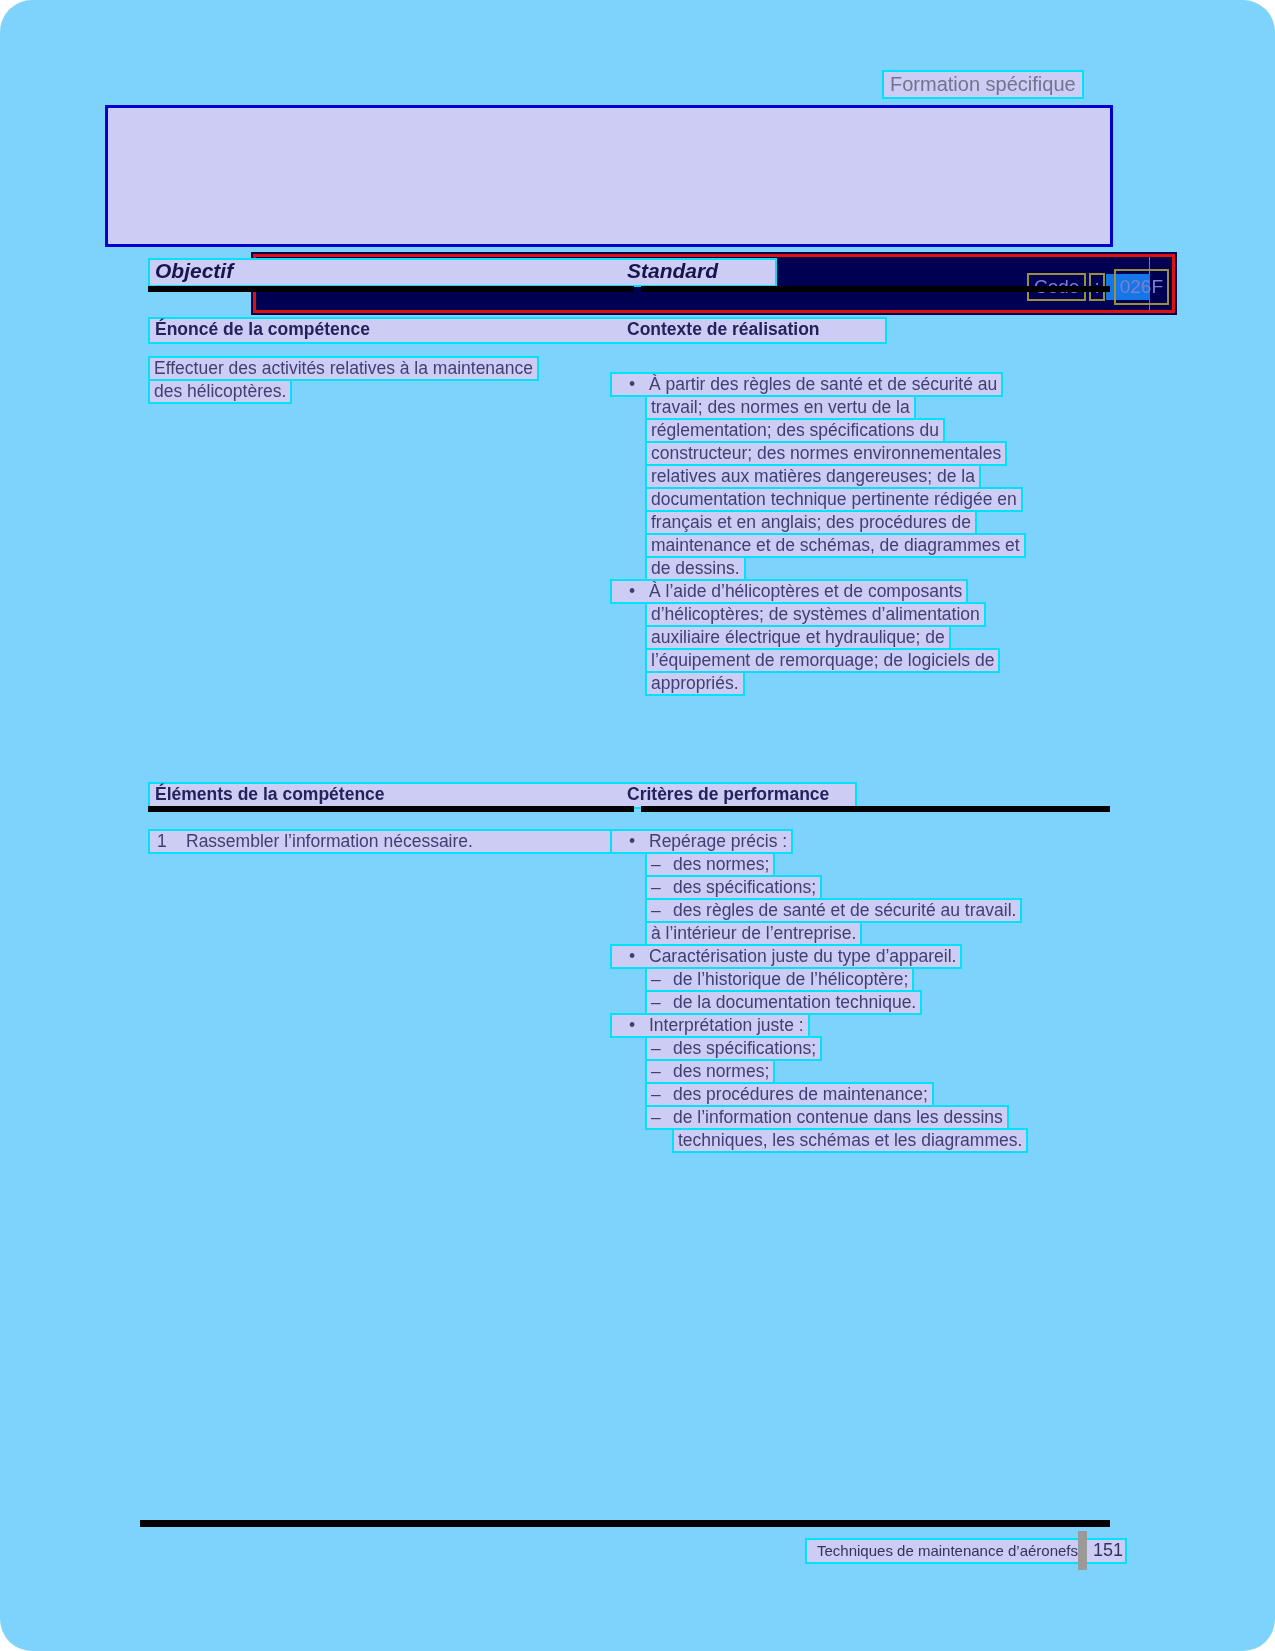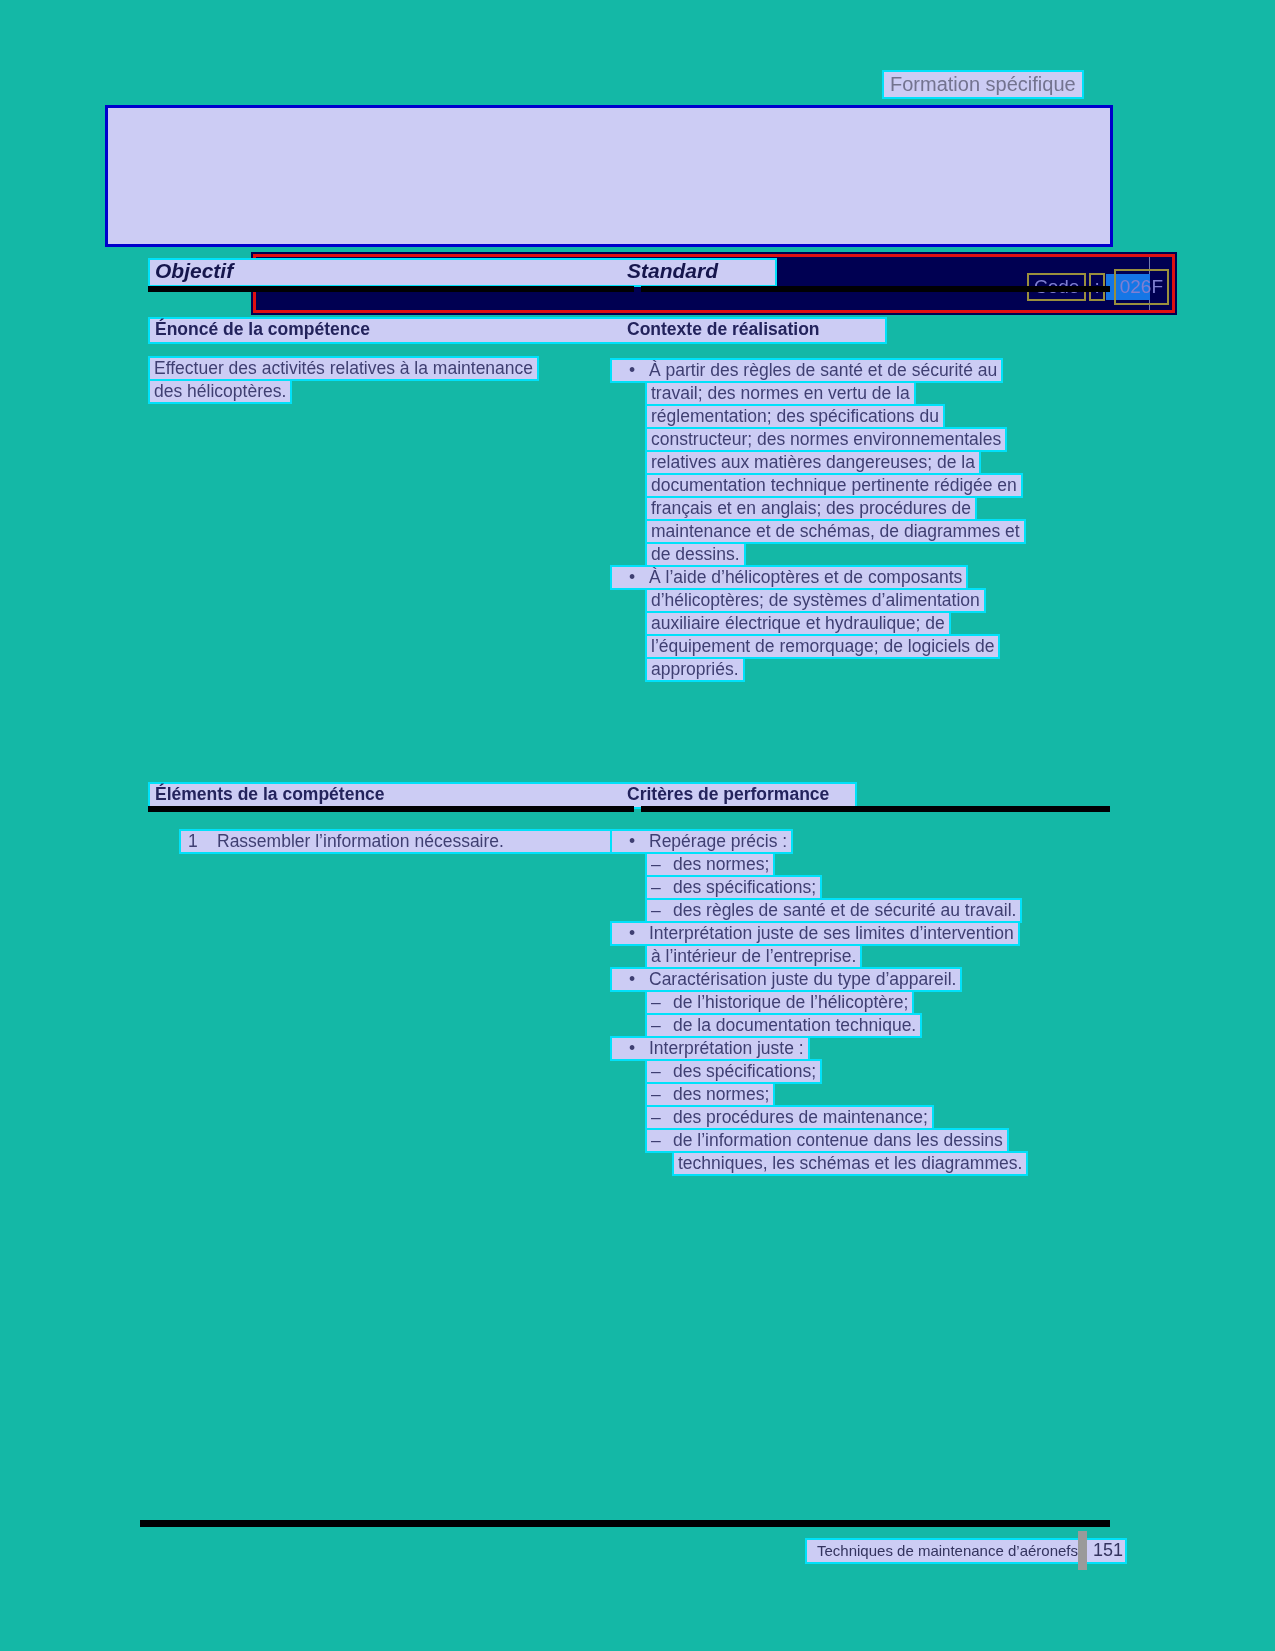--- a/index.html
+++ b/index.html
@@ -1,19 +1,20 @@
 <!DOCTYPE html>
 <html><head>
 <meta charset="utf-8">
 <style>
   html,body { margin:0; padding:0; background:#ffffff; }
   .page {
-    position:relative; width:1275px; height:1651px; background:#14b8a6;
+    position:relative; width:1275px; height:1651px; background:#7dd3fc;
     font-family:"Liberation Sans", sans-serif; font-size:17.5px; color:#3f3f72;
     overflow:hidden;
+    border-radius:32px;
   }
   .hl { background:#ccccf4; border:2px solid #00e1fa; color:#3f3f72; }
 
   
   .corner { position:absolute; left:882px; top:70px; font-size:20px; color:#73738f;
             padding:1px 6px; }
 
   
   .outer-box { position:absolute; left:105px; top:105px; width:1002px; height:136px;
                background:#ccccf4; border:3px solid #0000cc; }
@@ -48,21 +49,21 @@
   .col { position:absolute; }
   .line { height:23px; line-height:20px; white-space:nowrap; }
   .line .hl { display:inline-block; padding:0 4px 1px 4px; }
   .cont   { margin-left:35px; }
   .dash   { margin-left:35px; }
   .dcont  { margin-left:62px; }
   .mk  { display:inline-block; box-sizing:border-box; color:#3f3f72; }
   .mb  { width:33px; padding-left:13px; }   
   .md  { width:22px; }                      
   .num { display:inline-block; box-sizing:border-box; width:32px; padding-left:3px; }
-  .wide { width:518px; box-sizing:border-box;margin-left:31px; }
+  .wide { width:518px; box-sizing:border-box; }
 
   
   .foot-line { position:absolute; left:140px; top:1520px; width:970px; height:7px; background:#000003; }
   .foot-box { position:absolute; left:805px; top:1538px; width:318px; height:22px;
               background:#ccccf4; border:2px solid #00e1fa; font-size:15px; color:#33335e;
               line-height:21px; white-space:nowrap; }
   .foot-title { padding-left:10px; }
   .foot-bar { position:absolute; left:1078px; top:1531px; width:9px; height:39px; background:#9a9a9a; }
   .foot-num { position:absolute; left:1093px; top:1540px; font-size:18px; color:#33335e; }
 </style>
@@ -95,21 +96,21 @@
   <div class="bar bar-enonce">
     <span class="h2 cell-l">Énoncé de la compétence</span>
     <span class="h2 cell-r">Contexte de réalisation</span>
   </div>
 
   <div class="col" style="left:148px; top:356px; width:460px;">
     <div class="line"><span class="hl">Effectuer des activités relatives à la maintenance</span></div>
     <div class="line"><span class="hl">des hélicoptères.</span></div>
   </div>
 
-  <div class="col" style="left:610px; top:358px; width:510px;">
+  <div class="col" style="left:610px; top:372px; width:510px;">
     <div class="line"><span class="hl"><span class="mk mb">•</span><span>À partir des règles de santé et de sécurité au</span></span></div>
     <div class="line cont"><span class="hl">travail; des normes en vertu de la</span></div>
     <div class="line cont"><span class="hl">réglementation; des spécifications du</span></div>
     <div class="line cont"><span class="hl">constructeur; des normes environnementales</span></div>
     <div class="line cont"><span class="hl">relatives aux matières dangereuses; de la</span></div>
     <div class="line cont"><span class="hl">documentation technique pertinente rédigée en</span></div>
     <div class="line cont"><span class="hl">français et en anglais; des procédures de</span></div>
     <div class="line cont"><span class="hl">maintenance et de schémas, de diagrammes et</span></div>
     <div class="line cont"><span class="hl">de dessins.</span></div>
     <div class="line"><span class="hl"><span class="mk mb">•</span><span>À l’aide d’hélicoptères et de composants</span></span></div>
@@ -130,21 +131,20 @@
     <div class="line">
       <span class="hl wide"><span class="num">1</span><span>Rassembler l’information nécessaire.</span></span>
     </div>
   </div>
 
   <div class="col" style="left:610px; top:829px; width:510px;">
     <div class="line"><span class="hl"><span class="mk mb">•</span><span>Repérage précis :</span></span></div>
     <div class="line dash"><span class="hl"><span class="mk md">–</span><span>des normes;</span></span></div>
     <div class="line dash"><span class="hl"><span class="mk md">–</span><span>des spécifications;</span></span></div>
     <div class="line dash"><span class="hl"><span class="mk md">–</span><span>des règles de santé et de sécurité au travail.</span></span></div>
-    <div class="line"><span class="hl"><span class="mk mb">•</span><span>Interprétation juste de ses limites d’intervention</span></span></div>
     <div class="line cont"><span class="hl">à l’intérieur de l’entreprise.</span></div>
     <div class="line"><span class="hl"><span class="mk mb">•</span><span>Caractérisation juste du type d’appareil.</span></span></div>
     <div class="line dash"><span class="hl"><span class="mk md">–</span><span>de l’historique de l’hélicoptère;</span></span></div>
     <div class="line dash"><span class="hl"><span class="mk md">–</span><span>de la documentation technique.</span></span></div>
     <div class="line"><span class="hl"><span class="mk mb">•</span><span>Interprétation juste :</span></span></div>
     <div class="line dash"><span class="hl"><span class="mk md">–</span><span>des spécifications;</span></span></div>
     <div class="line dash"><span class="hl"><span class="mk md">–</span><span>des normes;</span></span></div>
     <div class="line dash"><span class="hl"><span class="mk md">–</span><span>des procédures de maintenance;</span></span></div>
     <div class="line dash"><span class="hl"><span class="mk md">–</span><span>de l’information contenue dans les dessins</span></span></div>
     <div class="line dcont"><span class="hl">techniques, les schémas et les diagrammes.</span></div>

